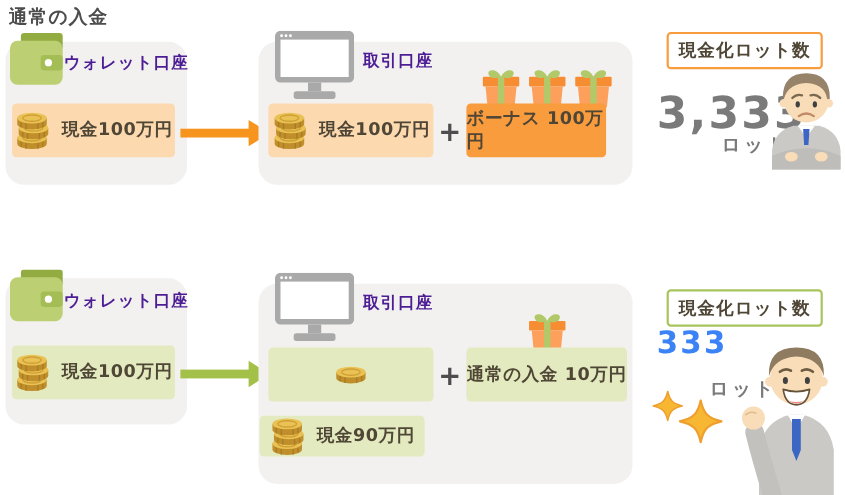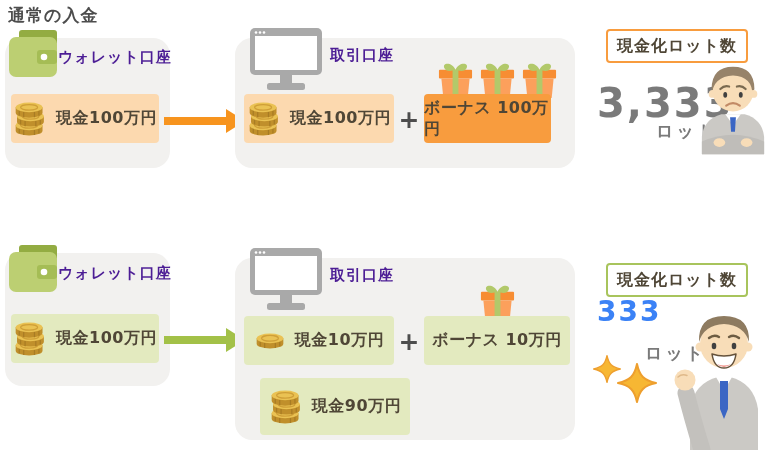--- a/index.html
+++ b/index.html
@@ -201,27 +201,26 @@
   <div class="abs acct-label" style="left:330px;top:266px;">取引口座</div>
 
   <svg class="abs" style="left:479px;top:283px;" width="37" height="37" viewBox="0 0 38 38">
       <use href="#gift"></use>
     </svg>
 
   <div class="abs box box-green-light" style="left:244px;top:316px;width:150px;height:49px;">
     <svg width="32" height="18" viewBox="0 0 36 20">
         <use href="#coin-unit"></use>
       </svg>
-    <span>現金10万円</span>
   </div>
   <div class="abs plus" style="left:397px;top:329px;width:24px;text-align:center;">+</div>
   <div class="abs box box-green-light" style="left:424px;top:316px;width:146px;height:49px;">
-    <span>ボーナス 10万円</span>
-  </div>
-  <div class="abs box box-green-light" style="left:260px;top:378px;width:150px;height:57px;">
+    <span>通常の入金 10万円</span>
+  </div>
+  <div class="abs box box-green-light" style="left:236px;top:378px;width:150px;height:37px;">
     <svg width="34" height="38" viewBox="0 0 38 40">
         <use href="#coin-stack"></use>
       </svg>
     <span>現金90万円</span>
   </div>
 
   <div class="abs badge badge-green" style="left:606px;top:263px;width:138px;height:30px;">
     <span>現金化ロット数</span>
   </div>
   <div class="abs lots lots-green" style="left:597px;top:298px;">333</div>

